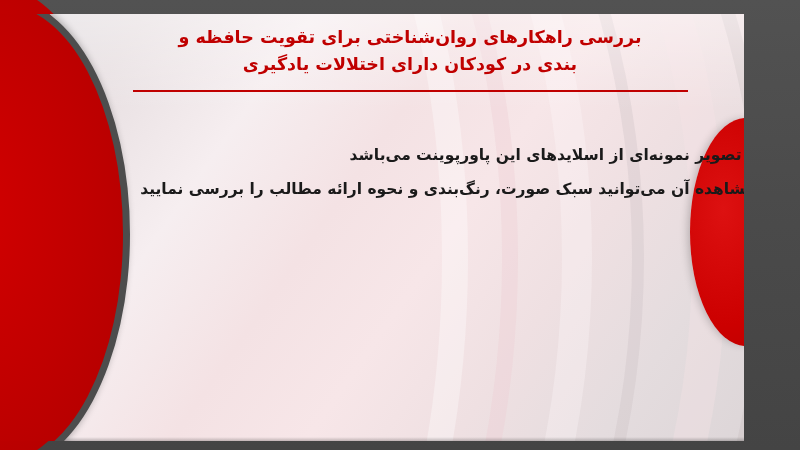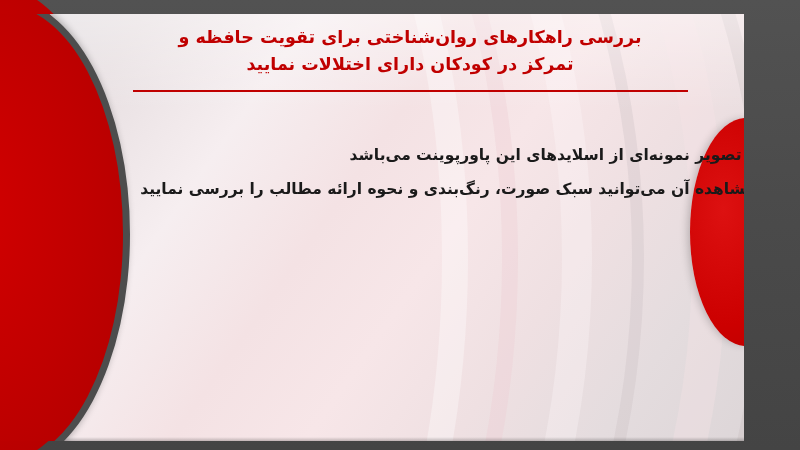--- a/index.html
+++ b/index.html
@@ -205,21 +205,21 @@
     <div class="panel-sheen"></div>
     <div class="panel-shadow-bottom"></div>
 
     <div class="panel-cut"></div>
     <div class="panel-cut-rim"></div>
 
     <div class="red-right"></div>
 
     <div class="title">
       <span class="title-line">بررسی راهکارهای روان‌شناختی برای تقویت حافظه و</span>
-      <span class="title-line">تمرکز در کودکان دارای اختلالات نمایید</span>
+      <span class="title-line">بندی در کودکان دارای اختلالات یادگیری</span>
     </div>
 
     <div class="title-rule"></div>
 
     <div class="body">
       <span class="body-line">این تصویر نمونه‌ای از اسلایدهای این پاورپوینت می‌باشد</span>
       <span class="body-line">با مشاهده آن می‌توانید سبک صورت، رنگ‌بندی و نحوه ارائه مطالب را بررسی نمایید</span>
     </div>
   </div>
 </div>

